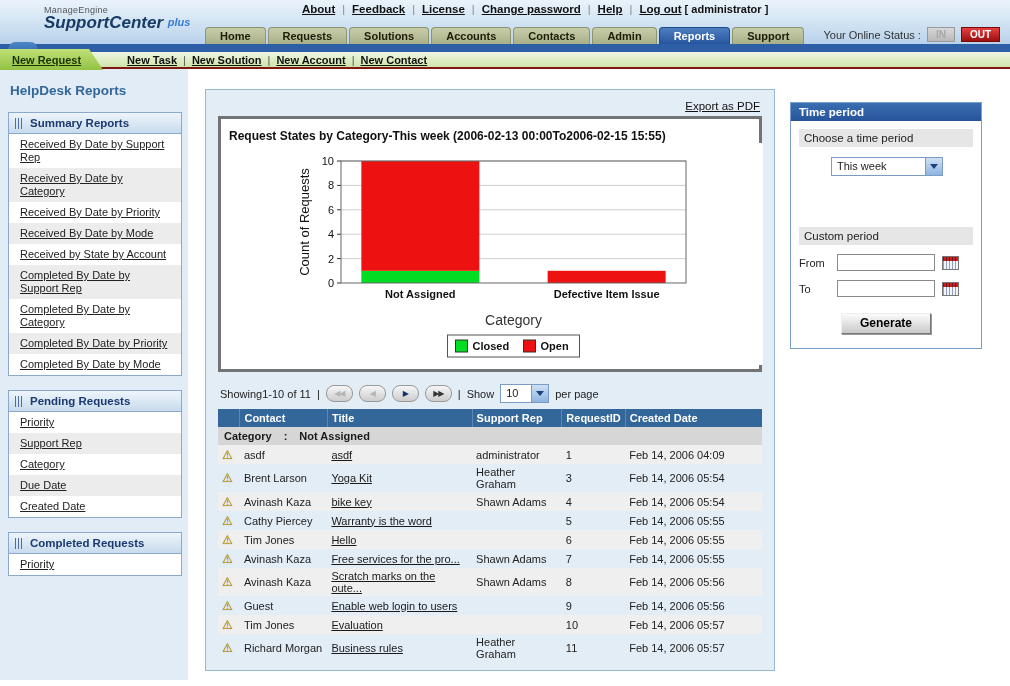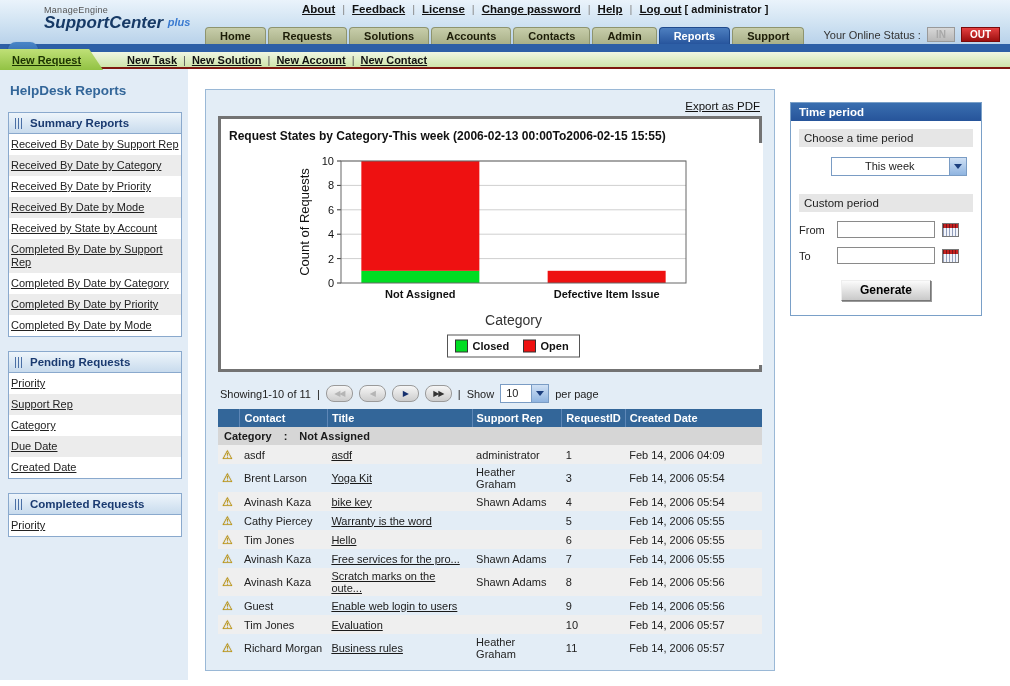--- a/index.html
+++ b/index.html
@@ -37,21 +37,21 @@
 
   
   .content { display:flex; height:611px; background:#fff; }
 
   
   .sidebar { width:188px; background:#e2ecf6; padding:8px 6px 0 8px; flex-shrink:0; }
   .sidebar-title { color:#336699; font-weight:bold; font-size:13.5px; margin:6px 0 14px 2px; }
   .side-section { background:#fff; border:1px solid #8aa9cd; margin-bottom:14px; }
   .side-section-header { background:linear-gradient(180deg,#eef5fb,#c8dbed); border-bottom:1px solid #8aa9cd; padding:4px 6px; font-weight:bold; font-size:11.5px; color:#1a3a70; display:flex; align-items:center; gap:6px; }
   .eq-icon { width:9px; height:11px; background:repeating-linear-gradient(90deg,#4a6fa5 0 1px,transparent 1px 3px); flex-shrink:0; }
-  .side-item { padding:4px 2px; line-height:13px; }
+  .side-item { padding:4px 11px; line-height:13px; }
   .side-item.alt { background:#ececec; }
   .side-item a { color:#222; text-decoration:underline; }
 
   
   .main-wrap { display:flex; align-items:flex-start; padding:20px 0 0 17px; }
   .main-panel { width:570px; min-height:562px; background:#e3edf6; border:1px solid #9ab8d6; padding:8px 12px; }
   .export-row { text-align:right; padding:2px 2px 4px; }
   .export-row a { color:#111; text-decoration:underline; font-size:11.5px; }
 
   .chart-box { background:#fff; border:3px solid #737373; padding:6px 2px 2px; }
@@ -76,21 +76,21 @@
   tr.data-row td { padding:2px 4px; height:19px; }
   tr.data-row.alt td { background:#efefef; }
   tr.data-row a { color:#1a1a1a; text-decoration:underline; }
   .warn { color:#c89b00; font-size:12px; text-shadow:0 0 1px #7a5c00; }
 
   
   .right-panel { width:192px; margin-left:15px; margin-top:13px; background:#fff; border:1px solid #7aa0c8; }
   .tp-header { background:linear-gradient(180deg,#3a6fb0,#26549a); color:#fff; font-weight:bold; padding:3px 8px; font-size:11.5px; }
   .tp-body { padding:8px 8px 10px; }
   .tp-gray { background:#e6e6e6; padding:3px 5px; font-size:11.5px; color:#222; }
-  .tp-select { margin:10px 4px 14px 32px; width:136px;padding-left:28px; }
+  .tp-select { margin:10px 4px 47px 32px; width:112px; }
   .tp-custom { margin-top:4px; }
   .tp-row { display:flex; align-items:center; margin-top:9px; }
   .tp-row label { width:38px; }
   .tp-row input { width:98px; height:17px; border:1px solid #8a8a8a; font-size:11px; padding:0 2px; }
   .cal-icon { width:17px; height:14px; margin-left:7px; border:1px solid #777; background:linear-gradient(180deg,#c32020 0 4px,#f2f4fa 4px), repeating-linear-gradient(90deg,#9aa6c0 0 1px,transparent 1px 3px); background-blend-mode:multiply; cursor:pointer; flex-shrink:0; }
   .generate-btn { display:block; margin:16px auto 4px; padding:2px 18px 3px; font-weight:bold; font-size:12px; font-family:inherit; background:linear-gradient(180deg,#fbfbfb,#c9c9c9); border:1px solid #777; border-top-color:#eee; border-left-color:#eee; box-shadow:1px 1px 0 #999; cursor:pointer; }
 </style>
 </head>
 <body>
 

